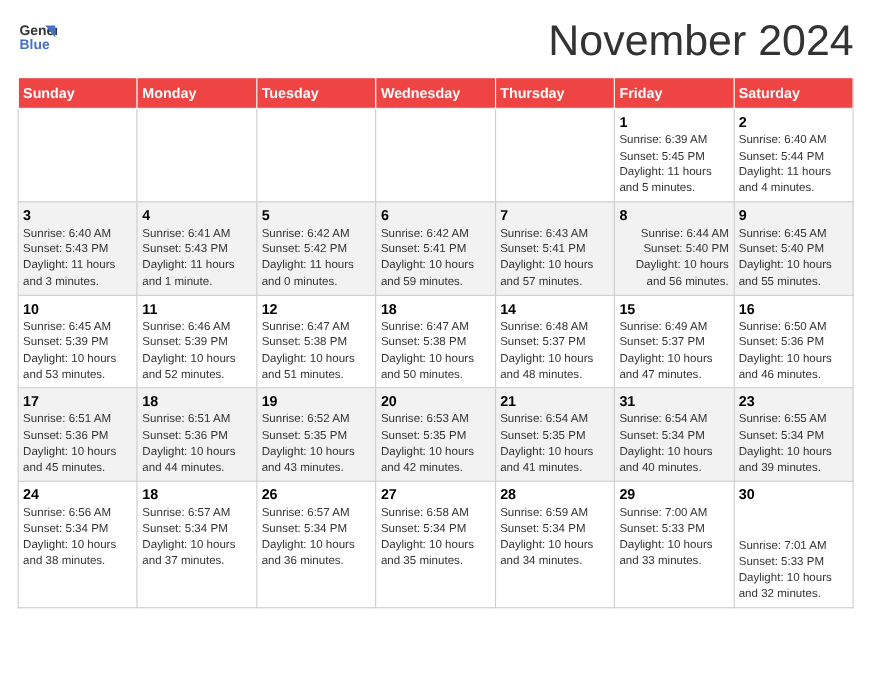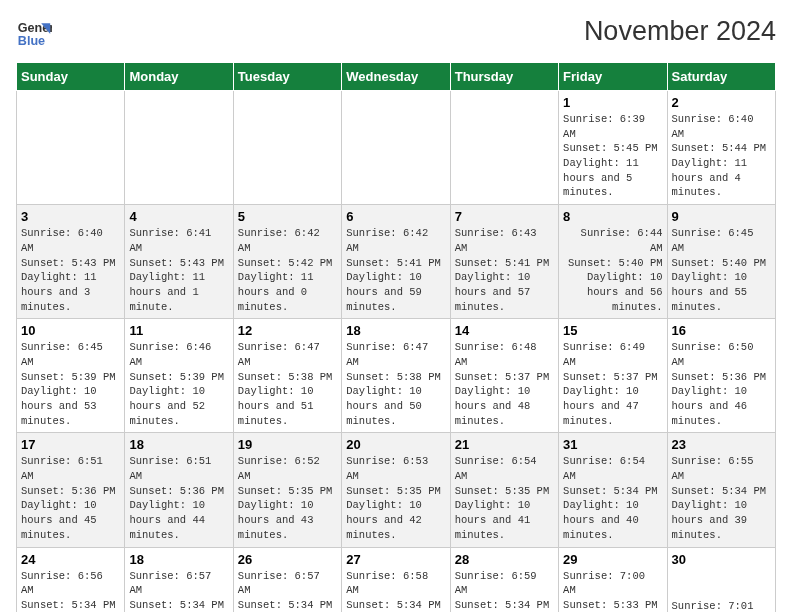--- a/index.html
+++ b/index.html
@@ -22,34 +22,34 @@
       gap: 4px;
     }
     .logo-icon {
       width: 36px;
       height: 36px;
     }
     .title-section {
       text-align: right;
     }
     .month-title {
-      font-size: 27px;
+      font-size: 39px;
       color: #333;
       font-weight: normal;
     }
     .location {
       font-size: 14px;
       color: #555;
     }
     .calendar {
       width: 100%;
       border-collapse: collapse;
     }
     .calendar th {
-      background: #15803d;
+      background: #ef4444;
       color: #fff;
       padding: 6px 4px;
       font-size: 13px;
       font-weight: bold;
       text-align: left;
       border: 1px solid #fff;
     }
     .calendar td {
       border: 1px solid #ccc;
       vertical-align: top;
@@ -64,21 +64,20 @@
     }
     .day-number {
       font-size: 13px;
       font-weight: bold;
       margin-bottom: 2px;
     }
     .day-info {
       font-size: 10.5px;
       color: #333;
       line-height: 1.4;
-      font-family: Liberation Mono, monospace;
     }
     .empty {
       background: #fff !important;
     }
   </style>
 </head>
 <body>
 
 <div class="header">
   <div class="logo">

